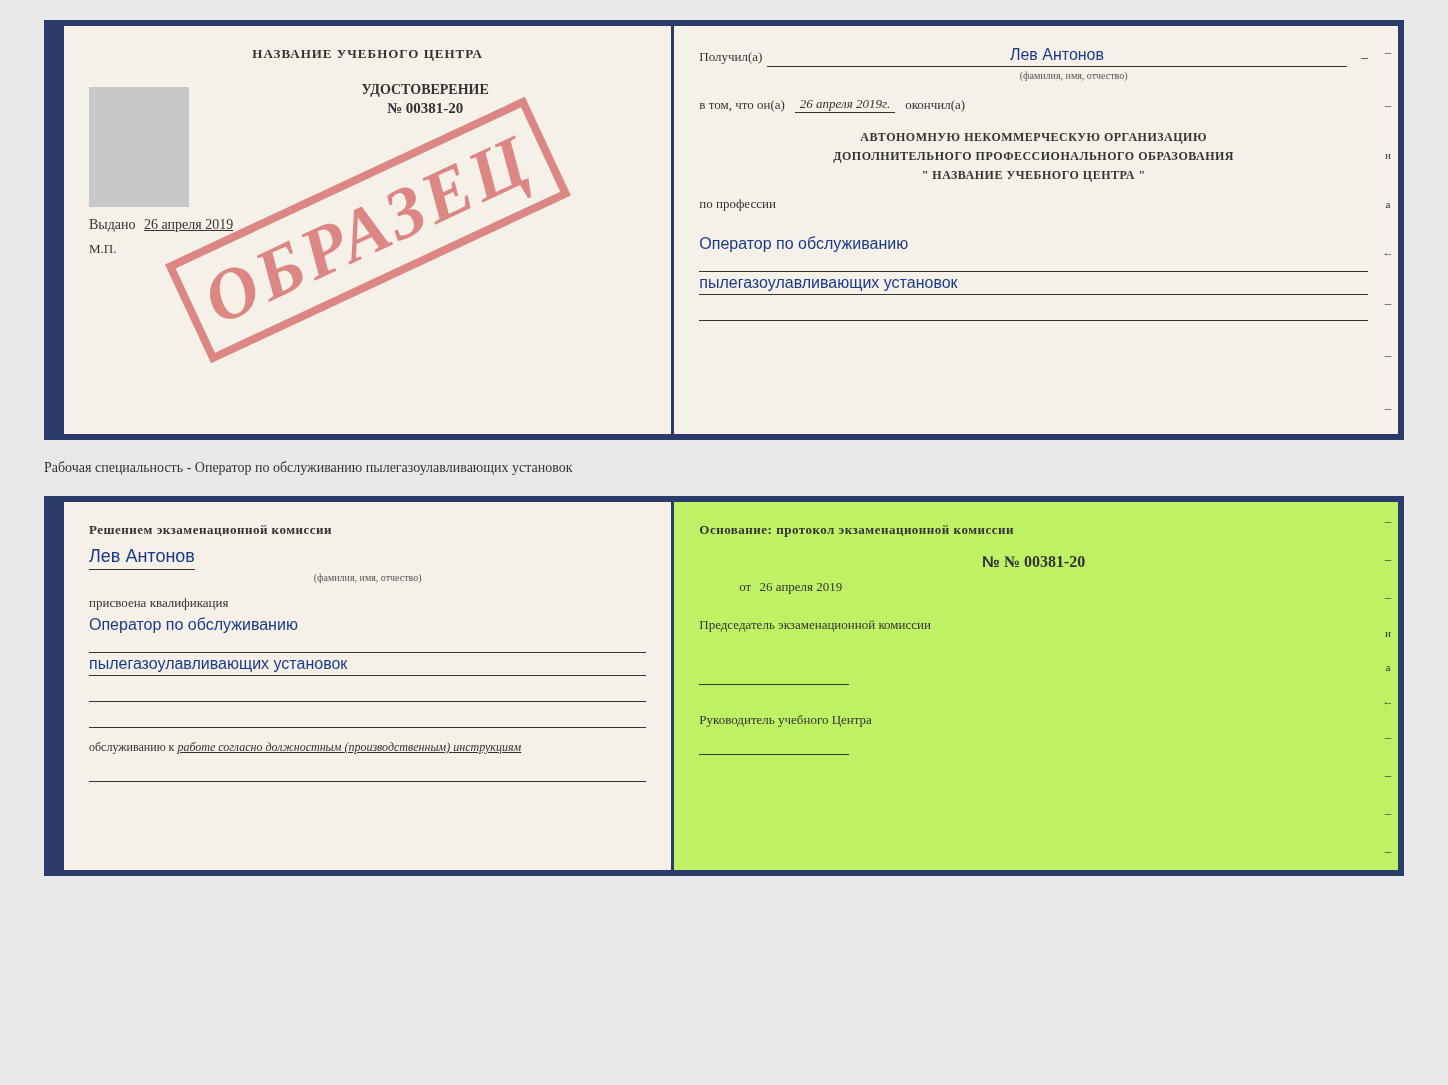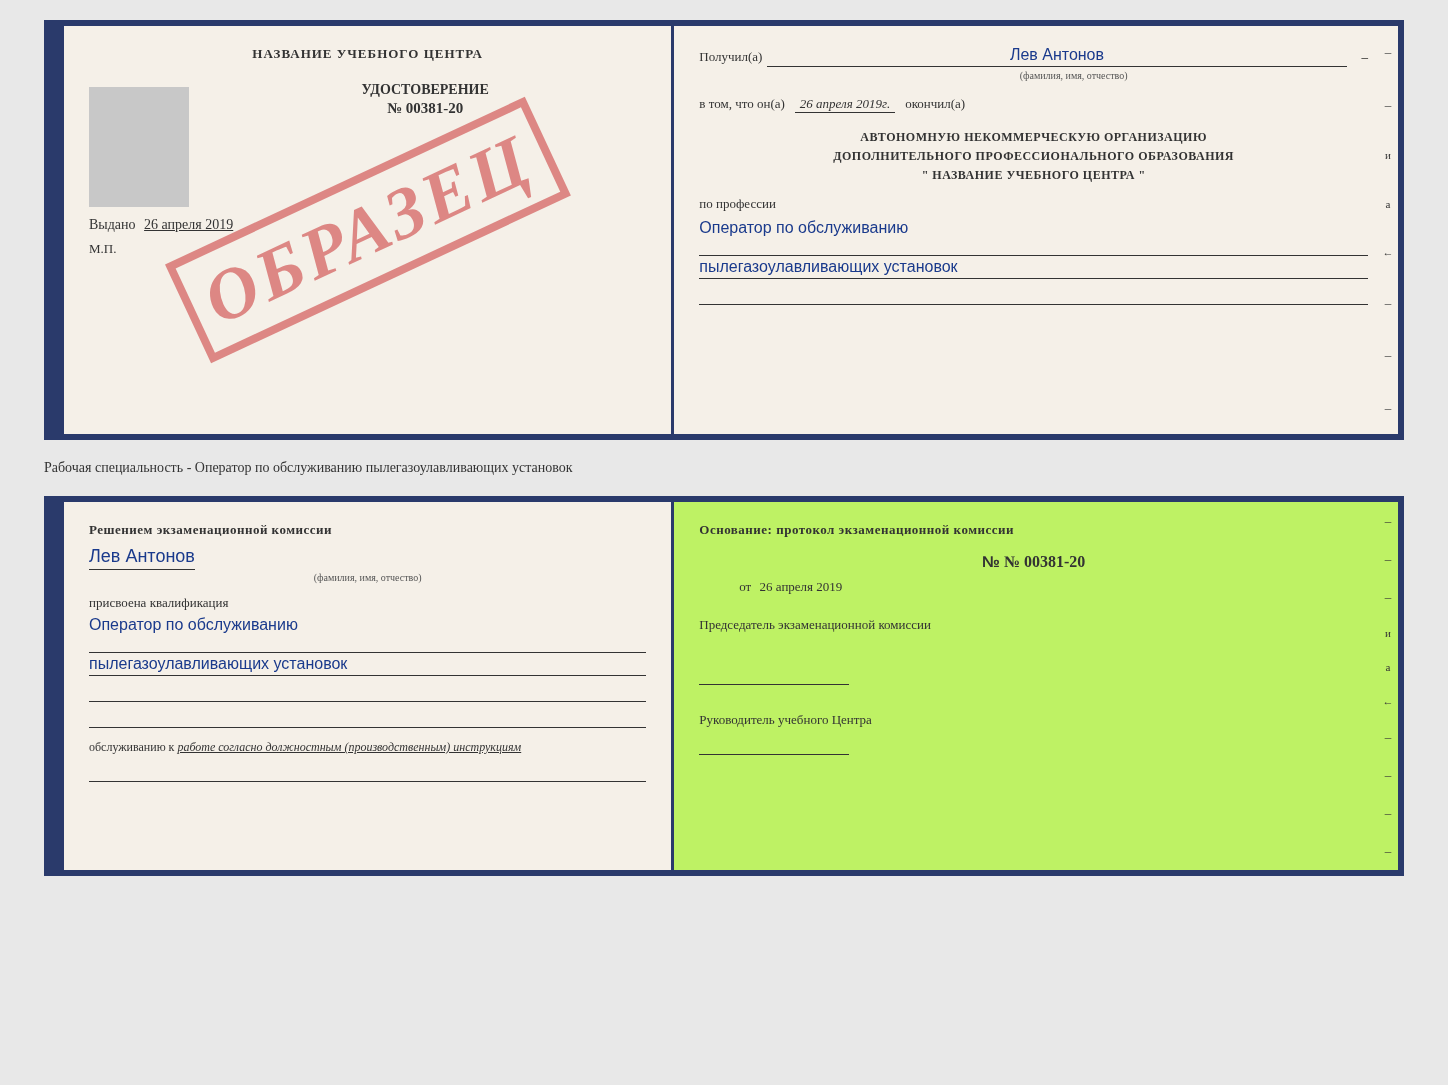--- a/index.html
+++ b/index.html
@@ -143,21 +143,21 @@
     .fio-caption {
       text-align: center;
       font-size: 10px;
       color: #555;
       margin-left: 80px;
       margin-bottom: 15px;
     }
 
     .vtom-line {
       display: flex;
-      align-items: flex-start;
+      align-items: center;
       gap: 10px;
       font-size: 13px;
       color: #333;
       margin-bottom: 15px;
     }
 
     .vtom-date {
       font-size: 13px;
       font-style: italic;
       color: #333;
@@ -171,21 +171,21 @@
       text-align: center;
       color: #333;
       line-height: 1.6;
       margin-bottom: 10px;
       letter-spacing: 0.5px;
     }
 
     .po-professii-label {
       font-size: 13px;
       color: #333;
-      margin-bottom: 7px;
+      margin-bottom: 23px;
     }
 
     .profession-line {
       font-size: 16px;
       color: #1a3a8c;
       font-family: 'Segoe UI', cursive, sans-serif;
       border-bottom: 1px solid #333;
       padding-bottom: 18px;
       margin-bottom: 2px;
     }

